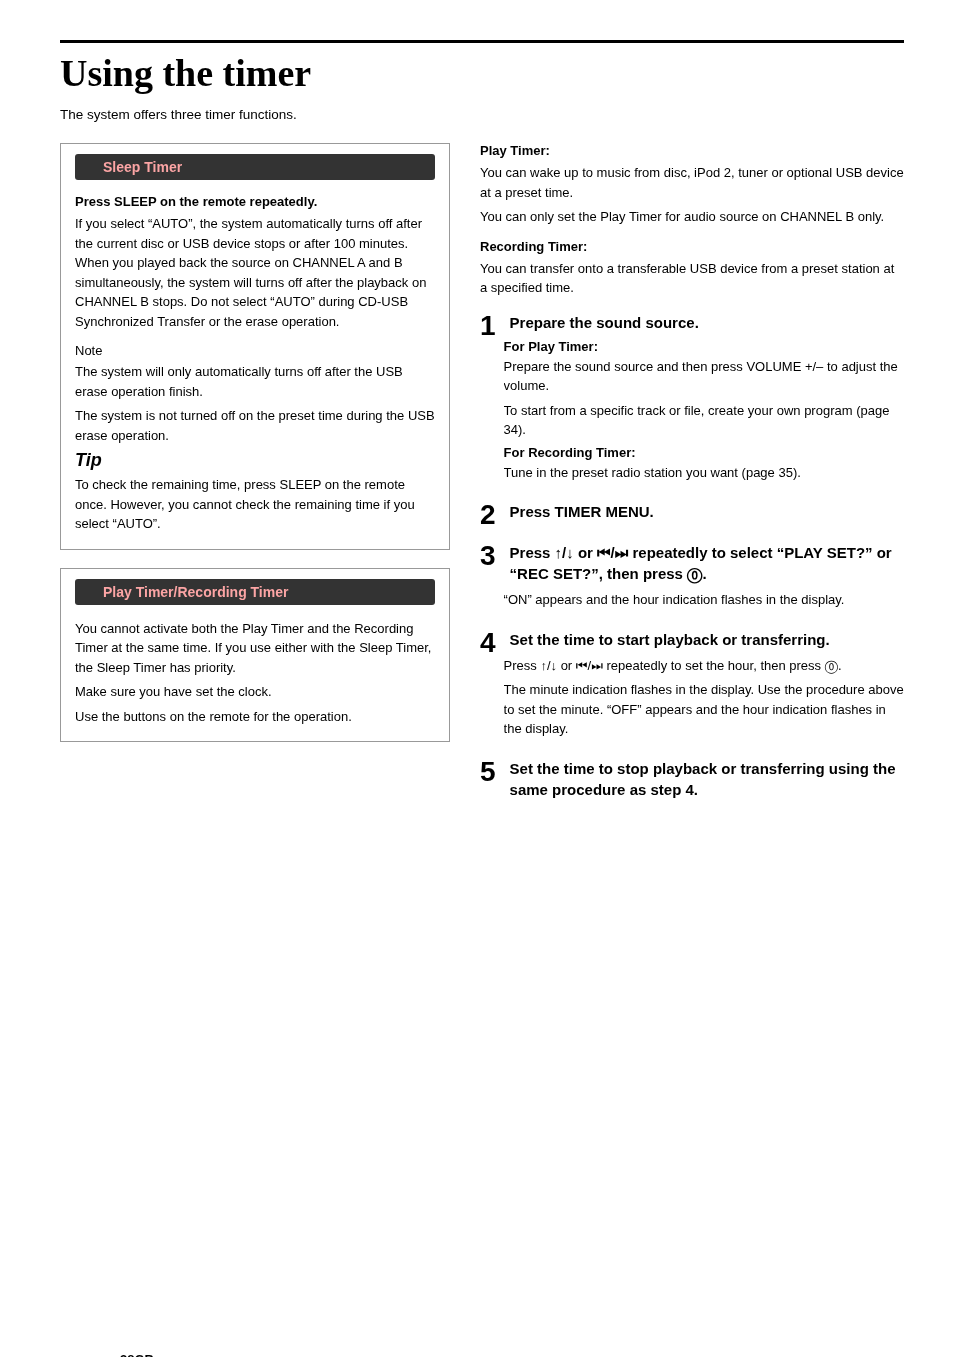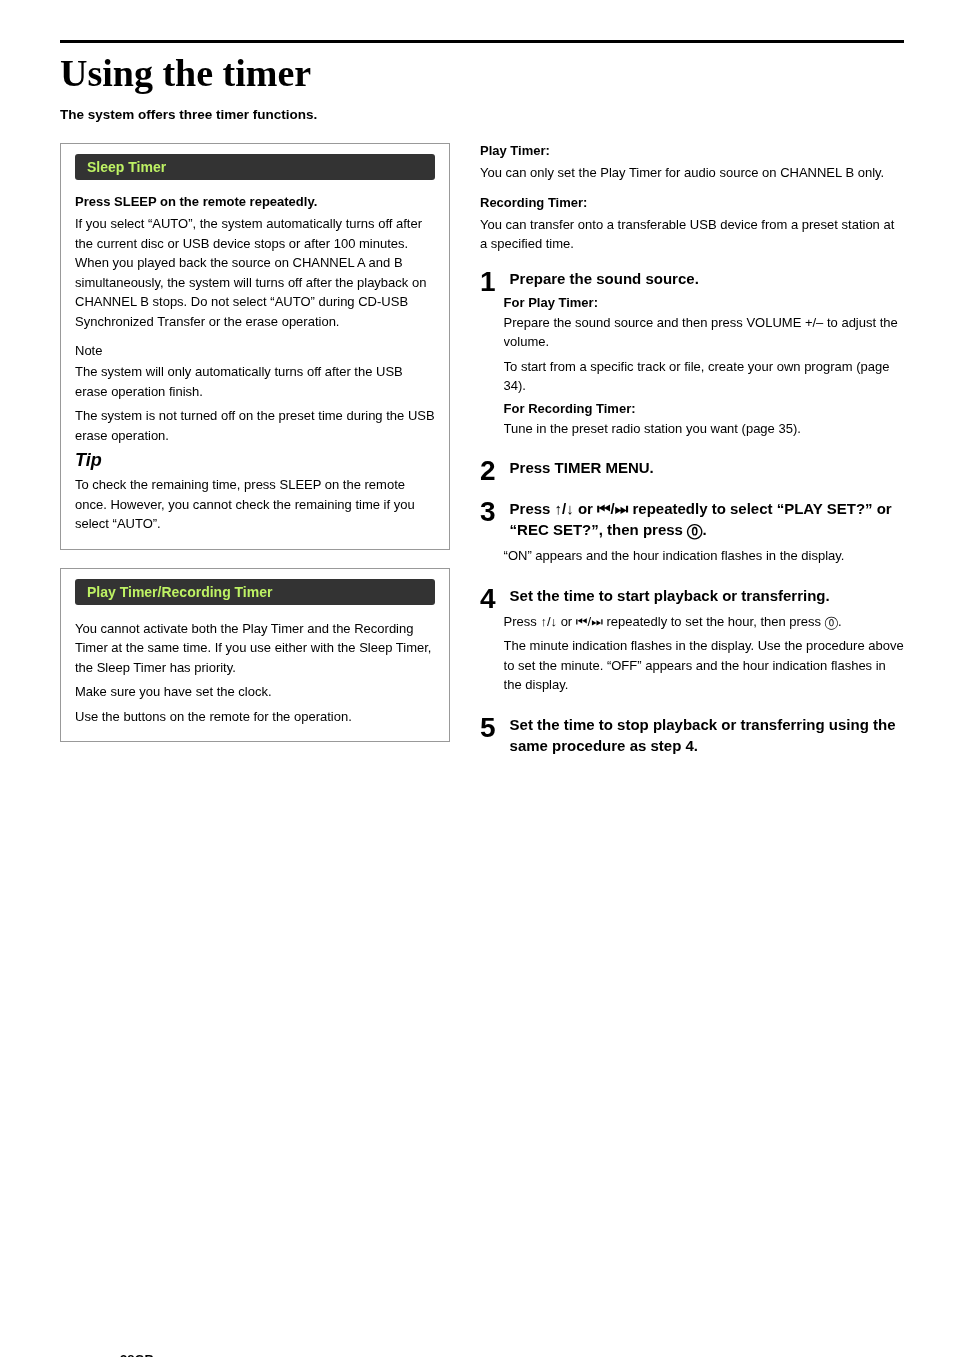--- a/index.html
+++ b/index.html
@@ -16,39 +16,38 @@
       font-size: 38px;
       font-weight: bold;
       font-family: Liberation Serif, serif;
       margin-bottom: 10px;
       border-top: 3px solid #000;
       padding-top: 8px;
     }
     .intro-text {
       font-size: 13.5px;
       margin-bottom: 18px;
-      font-weight: bold;
     }
     .two-column {
       display: flex;
       gap: 30px;
     }
     .left-col {
       width: 390px;
       flex-shrink: 0;
     }
     .right-col {
       flex: 1;
     }
     .section-header {
       background: #333333;
-      color: #bef264;
+      color: #fca5a5;
       font-size: 14px;
       font-weight: bold;
-      padding: 5px 12px;
+      padding: 5px 28px;
       margin-bottom: 14px;
       border-radius: 3px;
     }
     .section-box {
       border: 1px solid #999;
       padding: 10px 14px;
       margin-bottom: 18px;
     }
     .subsection-title {
       font-weight: bold;
@@ -145,20 +144,21 @@
         <p>You cannot activate both the Play Timer and the Recording Timer at the same time. If you use either with the Sleep Timer, the Sleep Timer has priority.</p>
         <p>Make sure you have set the clock.</p>
         <p>Use the buttons on the remote for the operation.</p>
       </div>
 
     </div>
 
     <div class="right-col">
 
       <div class="subsection-title">Play Timer:</div>
+      <p>You can wake up to music from disc, iPod 2, tuner or optional USB device at a preset time.</p>
       <p>You can only set the Play Timer for audio source on CHANNEL B only.</p>
 
       <div class="subsection-title">Recording Timer:</div>
       <p>You can transfer onto a transferable USB device from a preset station at a specified time.</p>
 
       <div id="steps-container" style="margin-top: 14px;">
       <div class="step-container">
             <span class="step-number">1</span>
             <div class="step-content">
               <div class="step-heading">Prepare the sound source.</div>

